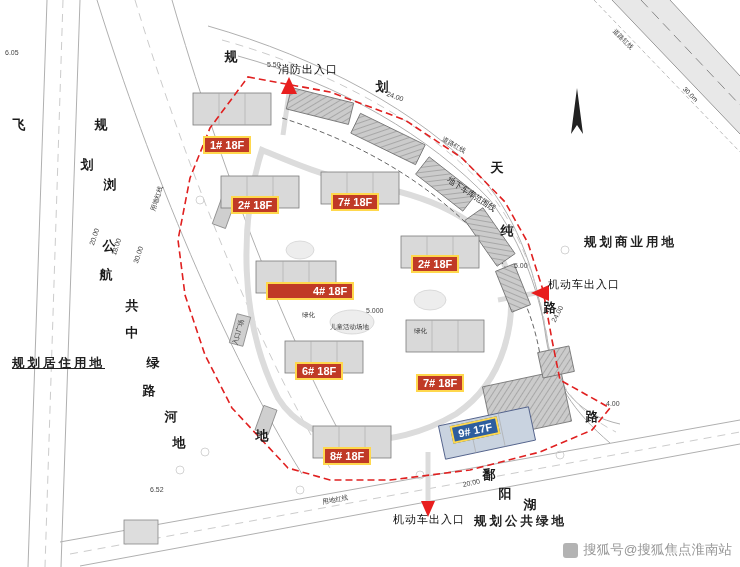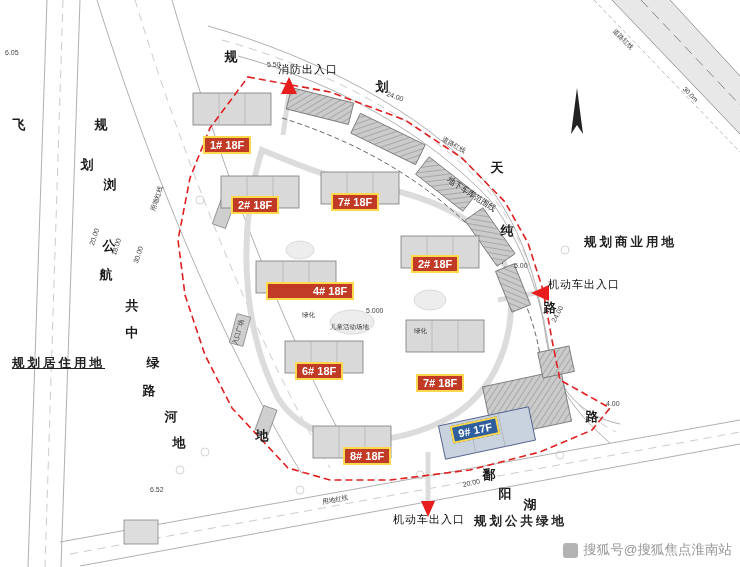--- a/index.html
+++ b/index.html
@@ -174,21 +174,21 @@
     <polygon points="577,88 571,134 577,125 583,134" fill="#222"></polygon>
   </svg>
 
   <div class="badge" style="left:203px;top:112px;margin-top:24px;">1# 18F</div>
   <div class="badge" style="left:231px;top:196px;">2# 18F</div>
   <div class="badge" style="left:331px;top:193px;">7# 18F</div>
   <div class="badge" style="left:266px;top:282px;padding-left:45px;">4# 18F</div>
   <div class="badge" style="left:411px;top:255px;">2# 18F</div>
   <div class="badge" style="left:295px;top:362px;">6# 18F</div>
   <div class="badge" style="left:416px;top:341px;margin-top:33px;">7# 18F</div>
-  <div class="badge" style="left:323px;top:447px;margin-left:20px;">8# 18F</div>
+  <div class="badge" style="left:323px;top:447px;">8# 18F</div>
   <div class="badge blue" style="left:451px;top:421px;">9# 17F</div>
 
   <div class="lbl area" style="left:584px;top:236px;">规划商业用地</div>
   <div class="lbl area" style="left:12px;top:357px;text-decoration:underline;">规划居住用地</div>
   <div class="lbl area" style="left:474px;top:515px;">规划公共绿地</div>
 
   <div class="lbl ent" style="left:278px;top:64px;">消防出入口</div>
   <div class="lbl ent" style="left:548px;top:279px;">机动车出入口</div>
   <div class="lbl ent" style="left:393px;top:514px;">机动车出入口</div>
 

